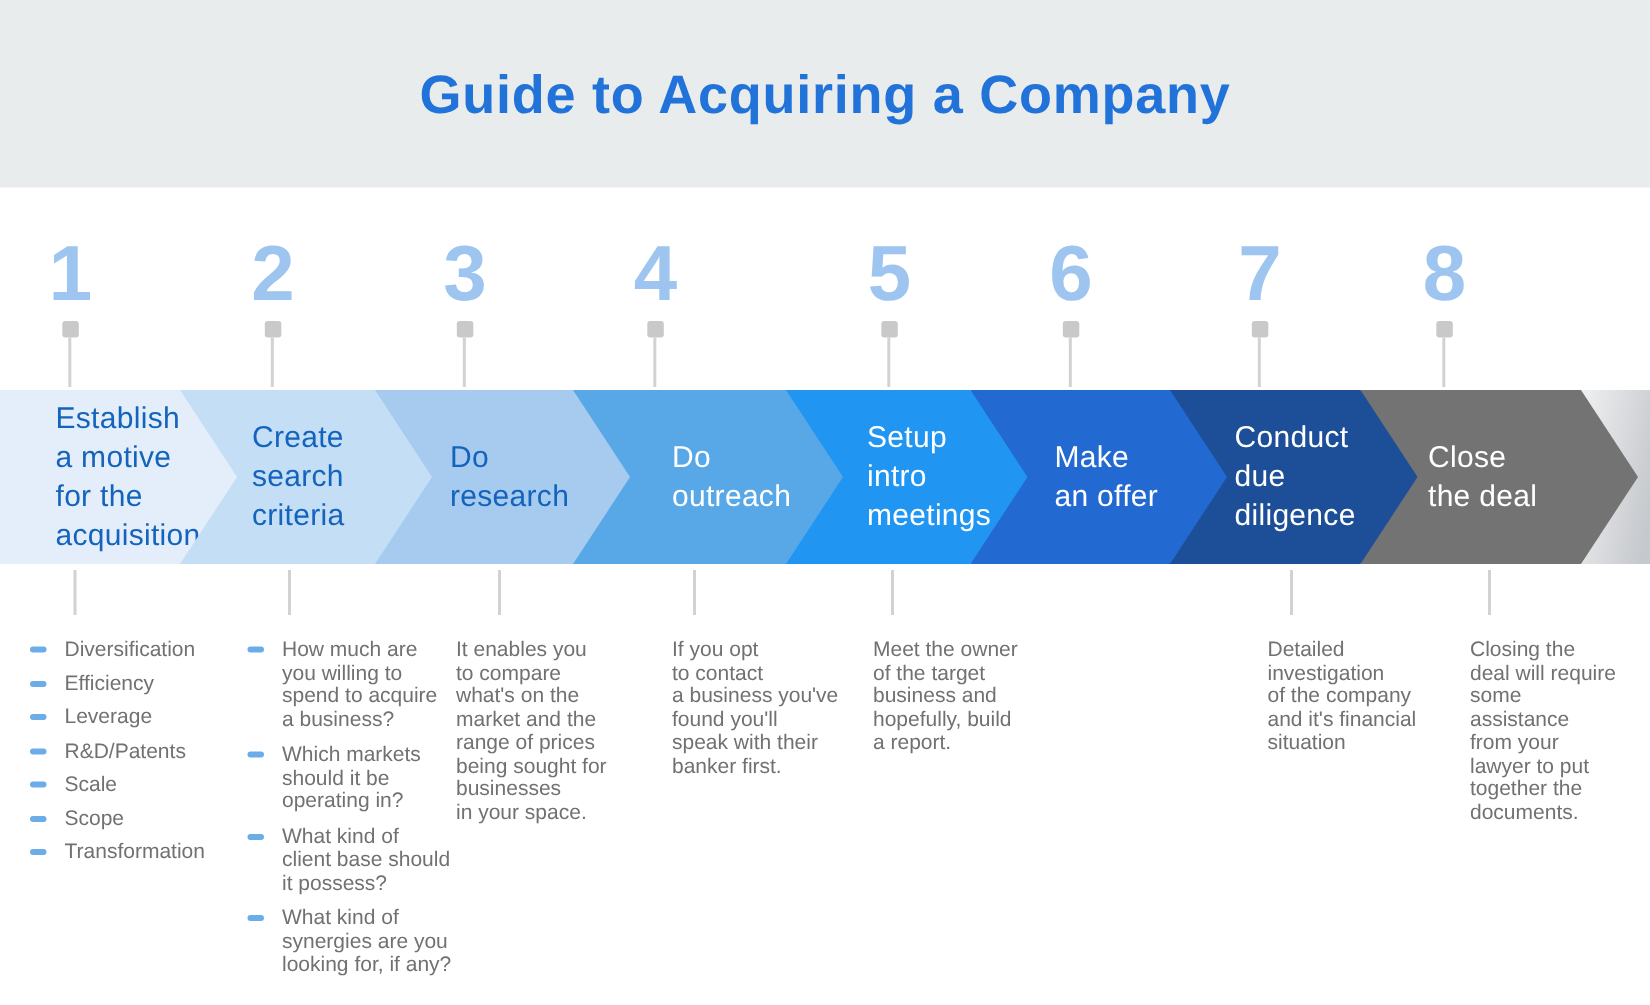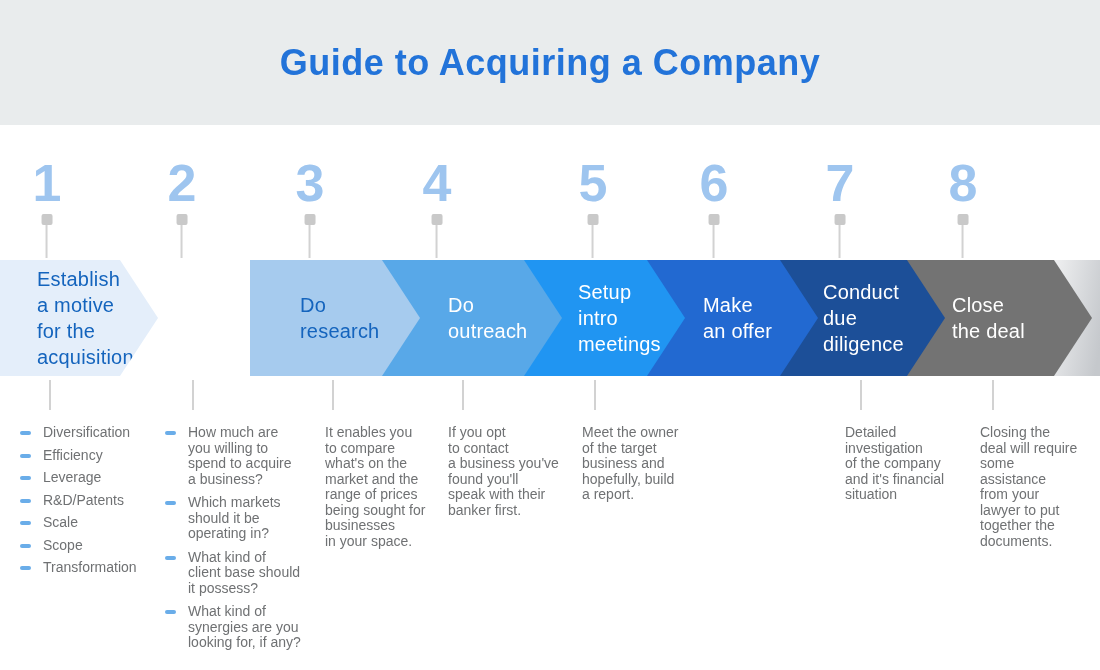--- a/index.html
+++ b/index.html
@@ -118,21 +118,21 @@
   
   .detail {
     position: absolute;
     top: 425px;
     color: #6f7173;
     font-size: 14px;
     line-height: 15.5px;
   }
   .d1 { left: 20px;  width: 140px; }
   .d2 { left: 165px; width: 145px; }
-  .d3 { left: 325px; width: 140px; }
+  .d3 { left: 304px; width: 140px; }
   .d4 { left: 448px; width: 140px; }
   .d5 { left: 582px; width: 140px; }
   .d7 { left: 845px; width: 140px; }
   .d8 { left: 980px; width: 120px; }
 
   .bullets { list-style: none; }
   .bullets li {
     display: flex;
     align-items: flex-start;
     margin-bottom: 7px;
@@ -198,20 +198,25 @@
     <div class="tick"></div>
   </div>
 
   <div class="band">
     <div class="band-shadow"></div>
     <div class="chev c1">
       <div class="chev-label">Establish
 a motive
 for the
 acquisition</div>
+    </div>
+    <div class="chev c2">
+      <div class="chev-label">Create
+search
+criteria</div>
     </div>
     <div class="chev c3">
       <div class="chev-label">Do
 research</div>
     </div>
     <div class="chev c4">
       <div class="chev-label">Do
 outreach</div>
     </div>
     <div class="chev c5">

